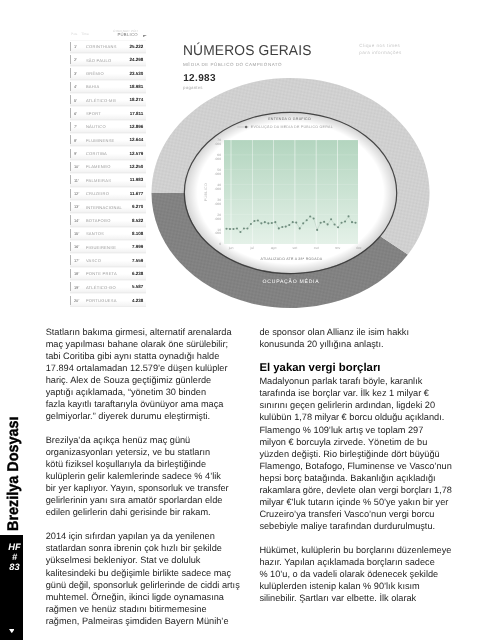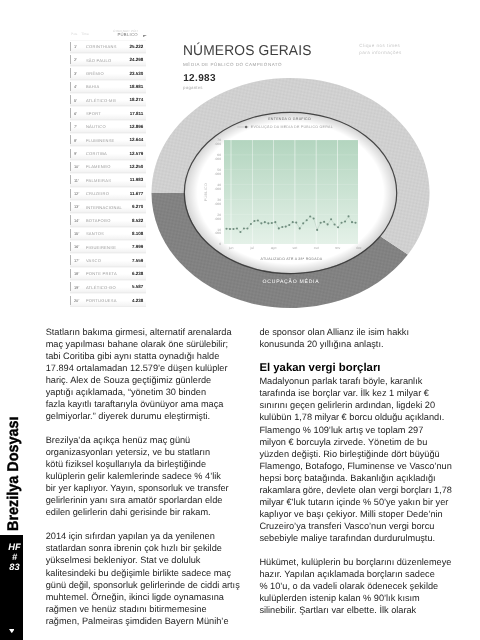--- a/index.html
+++ b/index.html
@@ -359,21 +359,20 @@
         <div class="ln">tarafında ise borçlar var. İlk kez 1 milyar €</div>
         <div class="ln">sınırını geçen gelirlerin ardından, ligdeki 20</div>
         <div class="ln">kulübün 1,78 milyar € borcu olduğu açıklandı.</div>
         <div class="ln">Flamengo % 109’luk artış ve toplam 297</div>
         <div class="ln">milyon € borcuyla zirvede. Yönetim de bu</div>
         <div class="ln">yüzden değişti. Rio birleştiğinde dört büyüğü</div>
         <div class="ln">Flamengo, Botafogo, Fluminense ve Vasco’nun</div>
         <div class="ln">hepsi borç batağında. Bakanlığın açıkladığı</div>
         <div class="ln">rakamlara göre, devlete olan vergi borçları 1,78</div>
         <div class="ln">milyar €’luk tutarın içinde % 50’ye yakın bir yer</div>
-        <div class="ln">kaplıyor ve başı çekiyor. Milli stoper Dede’nin</div>
         <div class="ln">Cruzeiro’ya transferi Vasco’nun vergi borcu</div>
         <div class="ln">sebebiyle maliye tarafından durdurulmuştu.</div>
       </div>
       <div class="para ">
         <div class="ln">Hükümet, kulüplerin bu borçlarını düzenlemeye</div>
         <div class="ln">hazır. Yapılan açıklamada borçların sadece</div>
         <div class="ln">% 10’u, o da vadeli olarak ödenecek şekilde</div>
         <div class="ln">kulüplerden istenip kalan % 90’lık kısım</div>
         <div class="ln">silinebilir. Şartları var elbette. İlk olarak</div>
       </div>

